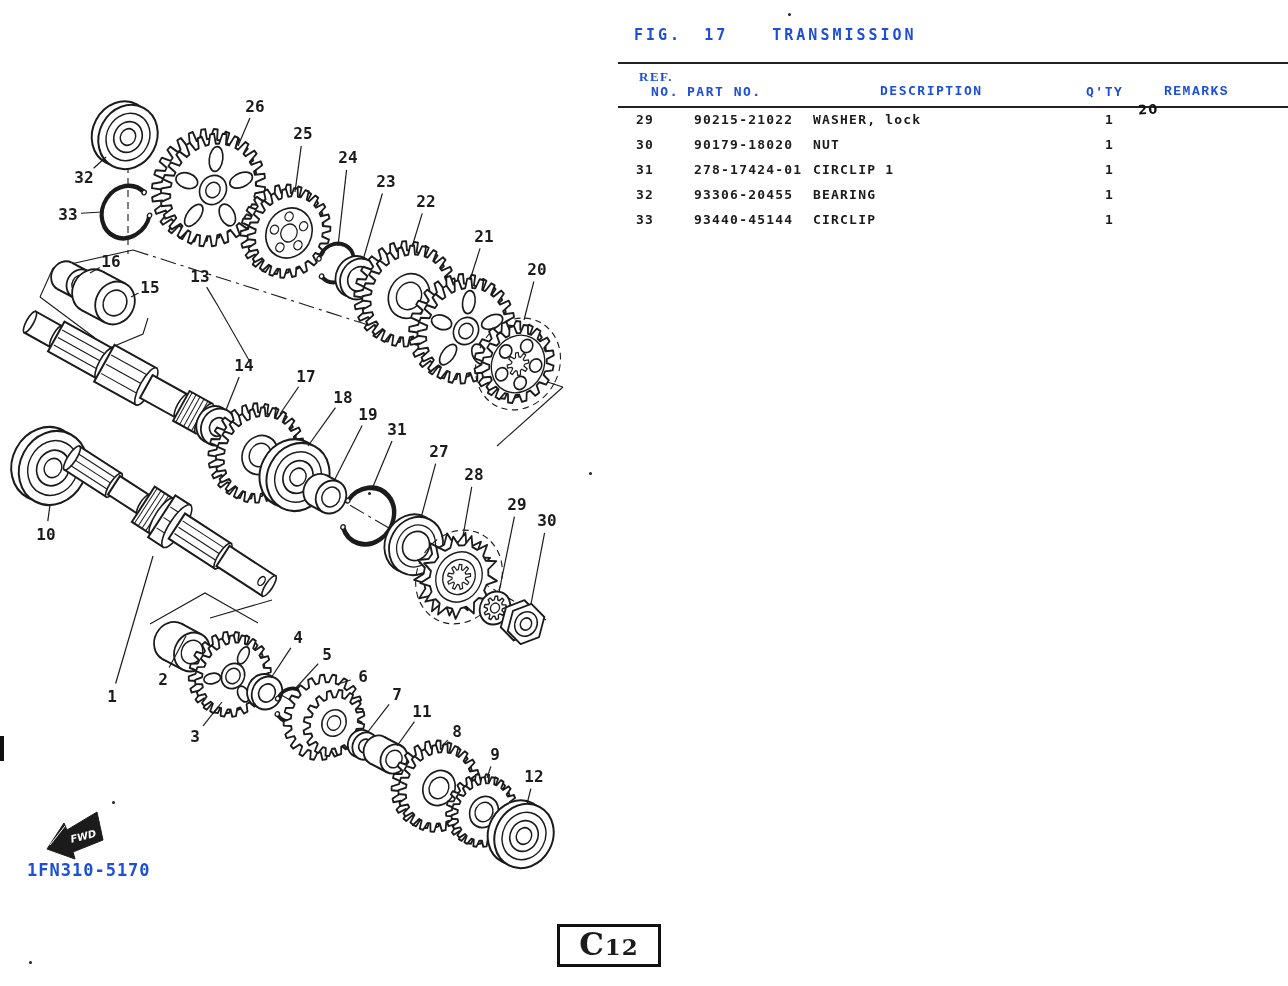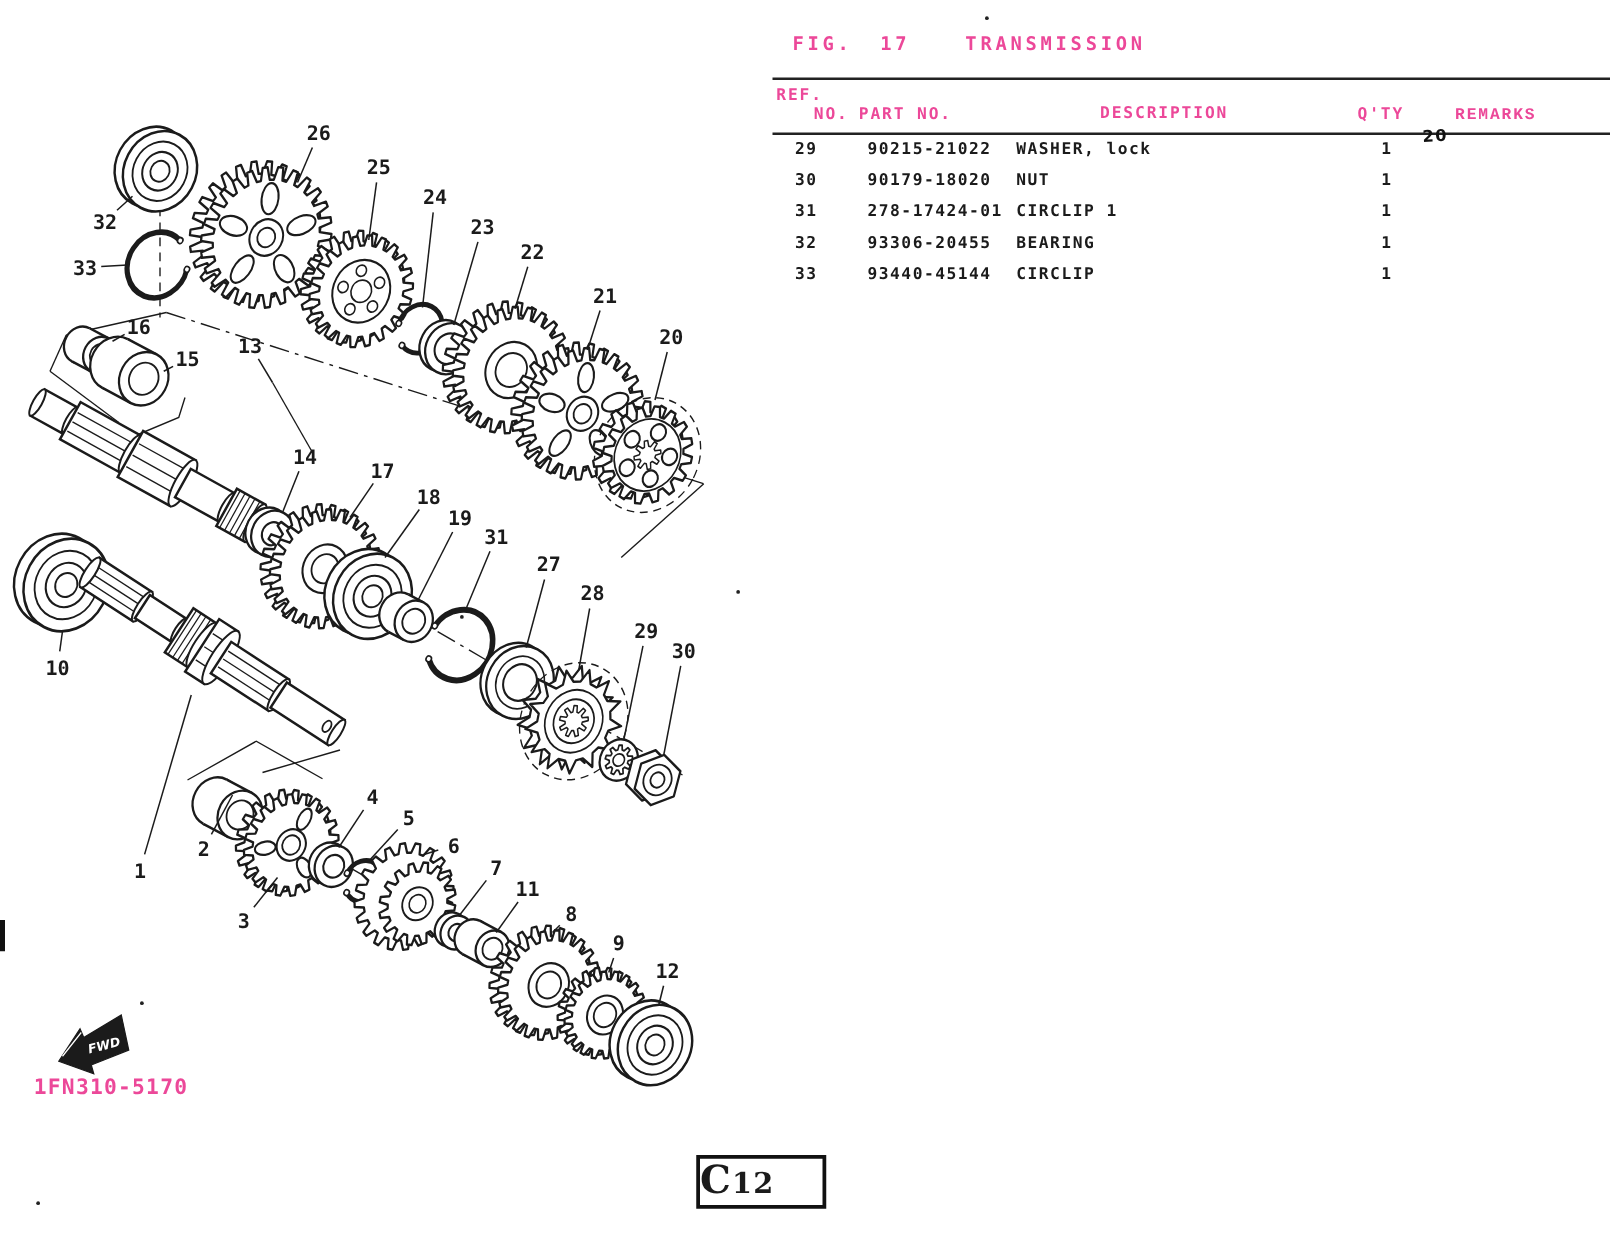--- a/index.html
+++ b/index.html
@@ -1,41 +1,41 @@
 <!DOCTYPE html>
 <html><head>
 <meta charset="utf-8">
 <style>
   html,body{margin:0;padding:0;}
   body{width:1288px;height:986px;background:#ffffff;position:relative;overflow:hidden;
        font-family:"DejaVu Sans Mono",monospace;color:#1b1b1b;}
   .abs{position:absolute;}
-  .tw{font-family:"DejaVu Sans Mono",monospace;font-weight:700;color:#ec4899;}
+  .tw{font-family:"DejaVu Sans Mono",monospace;font-weight:700;color:#1d4ed8;}
   #fig-title{left:634px;top:26px;font-size:15px;letter-spacing:3px;word-spacing:10px;white-space:pre;}
   .rule{left:618px;width:670px;height:0;border-top:2.5px solid #222;}
   #rule-top{top:62px;}
   #rule-mid{top:106px;}
   .hcell{font-size:13px;letter-spacing:1.5px;white-space:pre;}
-  #h-ref1{left:621px;top:69px;}
+  #h-ref1{left:639px;top:69px;font-family:Liberation Serif, serif;}
   #h-ref2{left:633px;top:84px;padding-left:18px;}
   #h-part{left:687px;top:84px;text-align:right;}
   #h-desc{left:880px;top:83px;}
   #h-qty{left:1086px;top:84px;text-align:center;}
   #h-rem{left:1164px;top:84px;font-family:Liberation Mono, monospace;}
   .trow{position:absolute;left:0;width:100%;height:22px;}
   .trow span{position:absolute;font-size:13px;font-weight:700;letter-spacing:1.2px;white-space:pre;}
   .c-ref{left:636px;}
   .c-part{left:666px;margin-left:28px;}
   .c-desc{left:813px;}
   .c-qty{left:1105px;}
   .hand{left:1138px;top:-10px;font-family:"DejaVu Sans",sans-serif;font-weight:400;
         font-size:27px;letter-spacing:9px;transform:rotate(-3deg);color:#111;}
   #doc-code{left:27px;top:860px;font-size:17px;letter-spacing:1px;}
   #page-code{left:557px;top:924px;width:98px;height:37px;border:3.5px solid #111;
-             text-align:left;line-height:35px;font-family:"DejaVu Serif",serif;
+             text-align:center;line-height:35px;font-family:"DejaVu Serif",serif;
              font-weight:700;font-size:23px;letter-spacing:1px;}
   #page-code::first-letter{font-size:31px;}
   #edge-artifact{left:0;top:736px;width:4px;height:25px;background:#111;}
   .speck{width:3px;height:3px;border-radius:50%;background:#222;}
   svg text.callout{font-family:"DejaVu Sans Mono",monospace;font-weight:700;font-size:16px;fill:#1b1b1b;}
   svg text.fwd{font-family:"DejaVu Sans",sans-serif;font-weight:700;font-style:italic;font-size:10px;fill:#fff;}
 </style>
 </head>
 <body>
 

